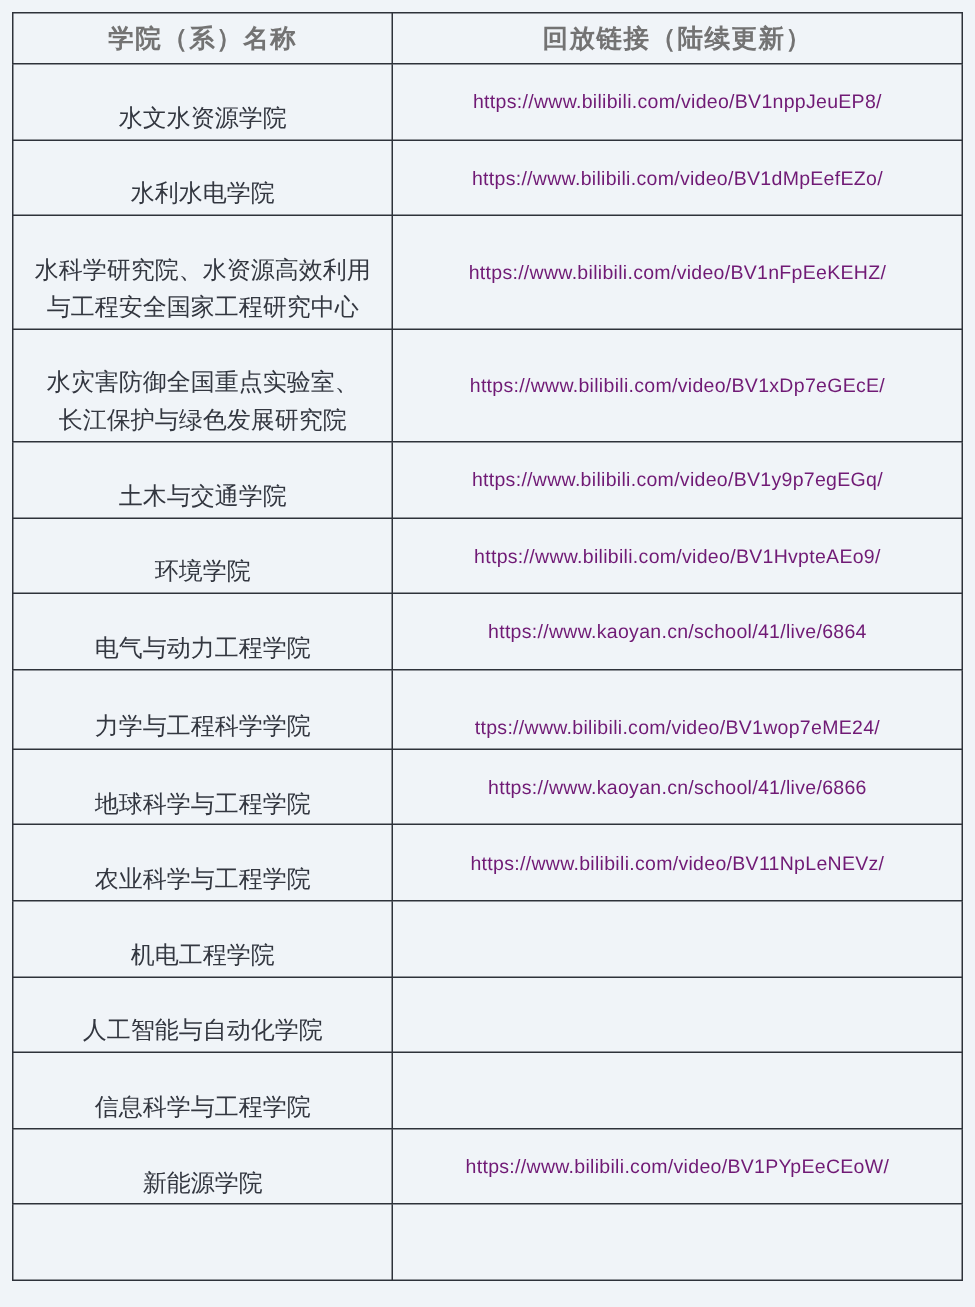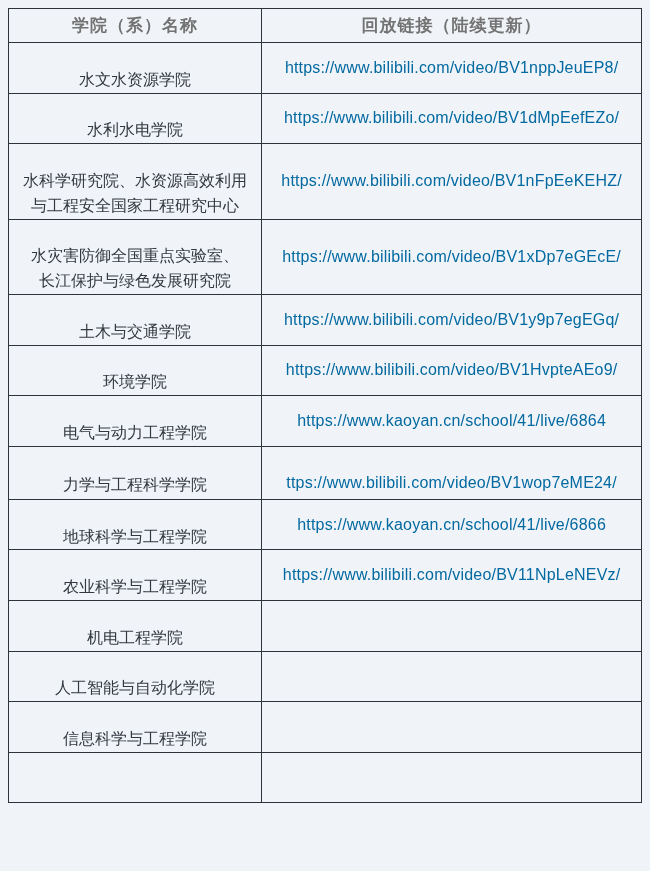--- a/index.html
+++ b/index.html
@@ -40,22 +40,22 @@
   }
   td.name-cell {
     height: 28px;
     font-size: 16px;
     color: #333740;
     white-space: pre-line;
     line-height: 1.55;
     margin-left: 40px;
   }
   td.link-cell {
-    font-size: 16px;
-    color: #0369a1;
+    font-size: 13px;
+    color: #701a75;
     letter-spacing: 0.2px;
   }
   td.link-cell.valign-bottom {
     vertical-align: bottom;
   }
   td.link-cell.valign-bottom .link-text {
     display: inline-block;
     padding-bottom: 7px;
   }
 </style>
@@ -176,20 +176,28 @@
         <tr>
     <td class="name-cell">
       <span class="name-text">信息科学与工程学院</span>
     </td>
     <td class="link-cell">
       <span class="link-text"></span>
     </td>
   </tr>
         <tr>
     <td class="name-cell">
+      <span class="name-text">新能源学院</span>
+    </td>
+    <td class="link-cell">
+      <span class="link-text">https://www.bilibili.com/video/BV1PYpEeCEoW/</span>
+    </td>
+  </tr>
+        <tr>
+    <td class="name-cell">
       
     </td>
     <td class="link-cell">
       <span class="link-text"></span>
     </td>
   </tr>
       </tbody>
   </table>
 </div>
 

